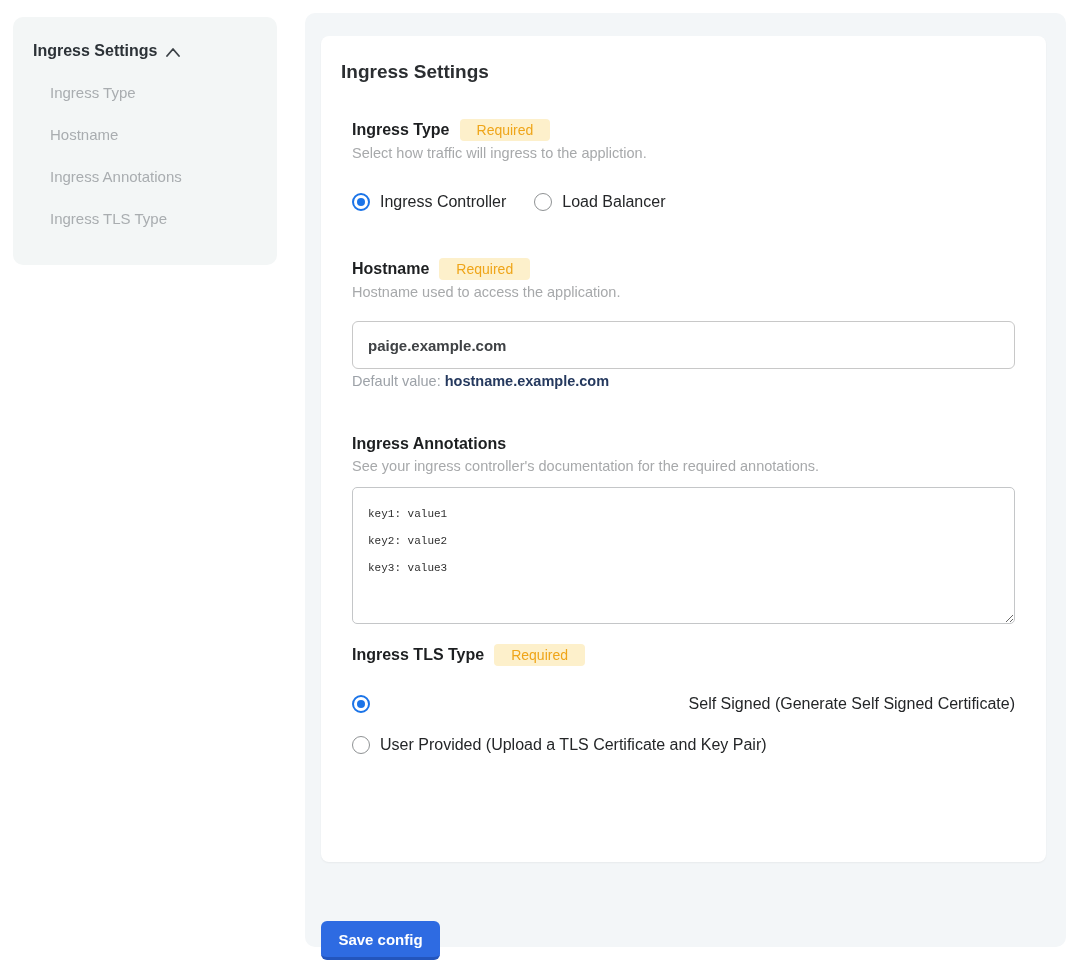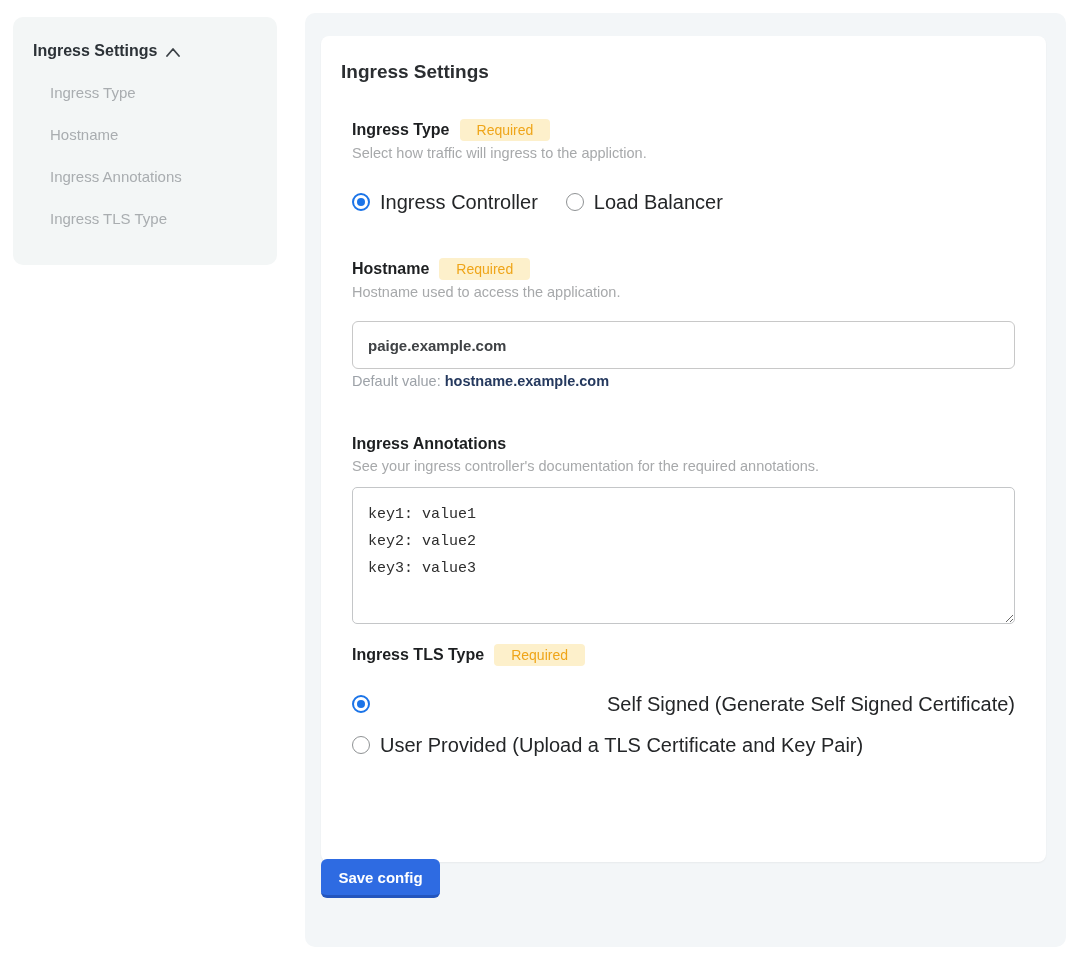--- a/index.html
+++ b/index.html
@@ -93,48 +93,48 @@
   .default-prefix { color: #9da2a8; }
   .default-value  { color: #25395e; font-weight: 700; }
 
   .sec-annotations   { margin-top: 44px; }
   .annotations-textarea {
     margin-top: 12px;
     width: 100%; height: 137px;
     border: 1px solid #c4c6c8; border-radius: 5px;
     padding: 13px 15px;
     font-family: "Liberation Mono", "DejaVu Sans Mono", monospace;
-    font-size: 15px; line-height: 27px; color: #2e2e2e;
+    font-size: 11px; line-height: 27px; color: #2e2e2e;
     background: #ffffff; outline: none; display: block;
     resize: both;
   }
   .sec-tls           { margin-top: 20px; }
   .radio-option-stack1 { margin-top: 28px; justify-content: space-between; }
   .radio-option-stack2 { margin-top: 21px; }
 
   
   .radio-option {
     display: flex; align-items: center; gap: 10px;
     cursor: pointer;
   }
-  .radio-label { font-size: 20px; color: #242628; line-height: 20px; }
+  .radio-label { font-size: 16px; color: #242628; line-height: 20px; }
   .radio {
     position: relative; display: inline-block; flex: none;
     width: 18px; height: 18px; border-radius: 50%;
     border: 1.5px solid #8f9294; background: #ffffff;
   }
   .radio.checked { border: 2px solid #1b74e8; }
   .radio.checked::after {
     content: ""; position: absolute; inset: 3px;
     background: #1b74e8; border-radius: 50%;
   }
 
   
   .save-button {
-    position: absolute; left: 16px; top: 846px;
+    position: absolute; left: 16px; top: 908px;
     width: 119px; height: 39px;
     background: #2e6be2;
     border: none; border-bottom: 3px solid #2355bd;
     border-radius: 6px;
     color: #ffffff; font-family: "Liberation Sans", sans-serif;
     font-size: 15px; font-weight: 700;
     cursor: pointer;
   }
 </style>
 </head>

